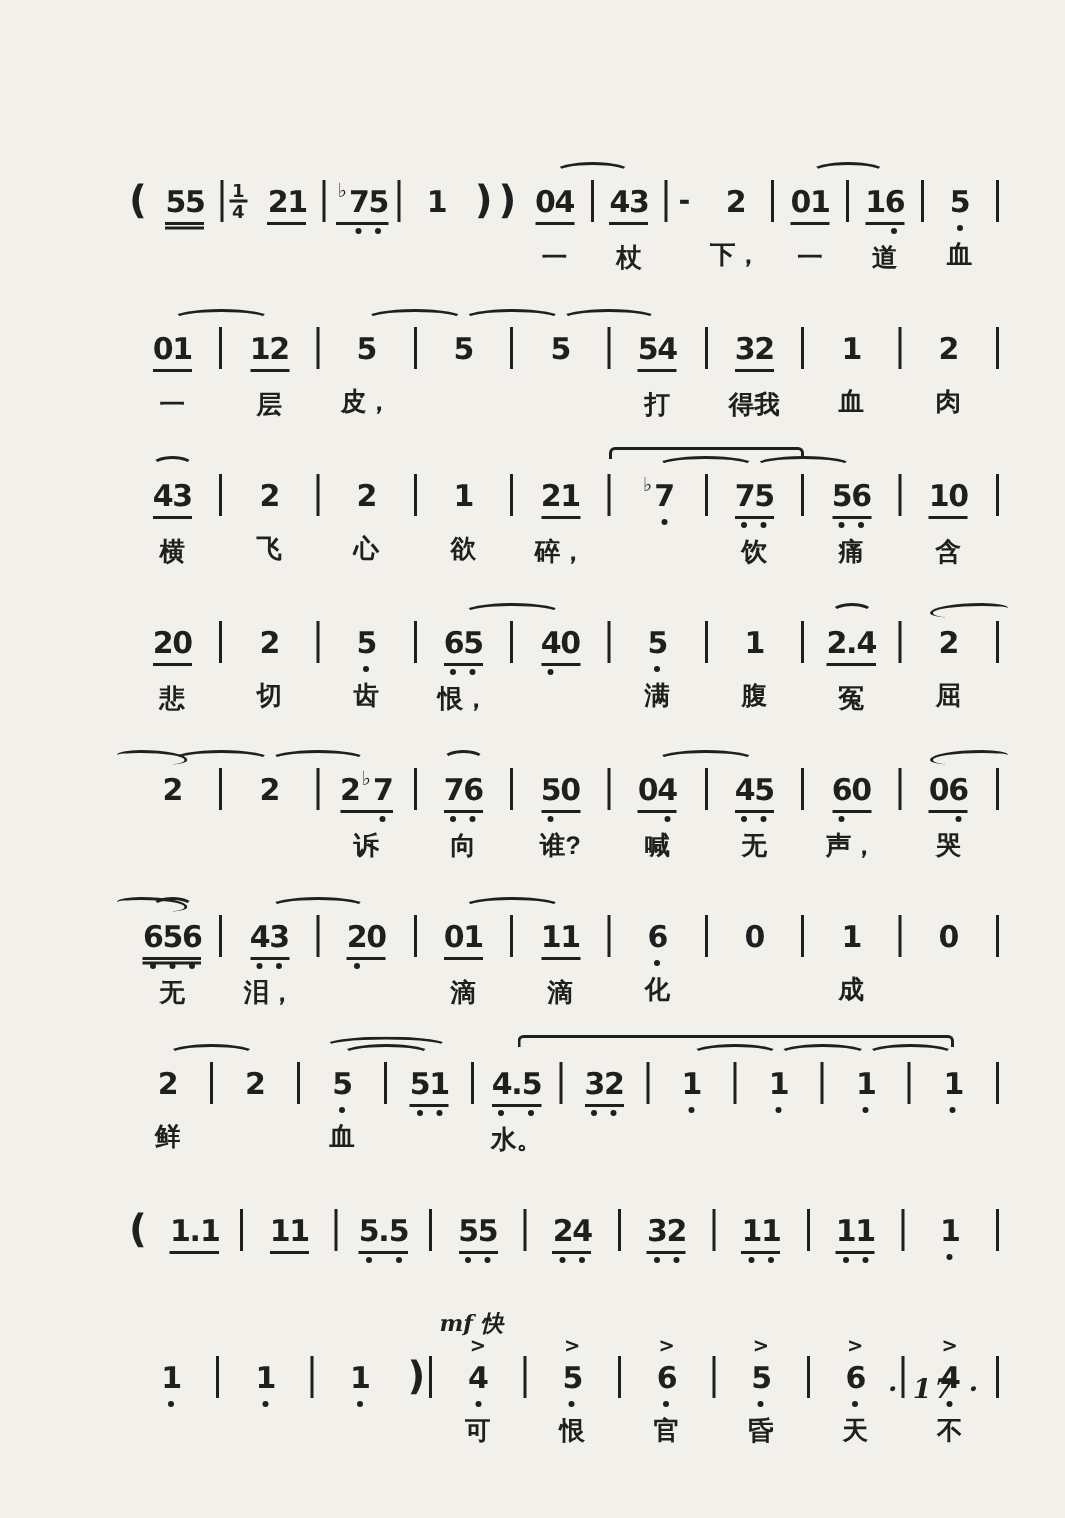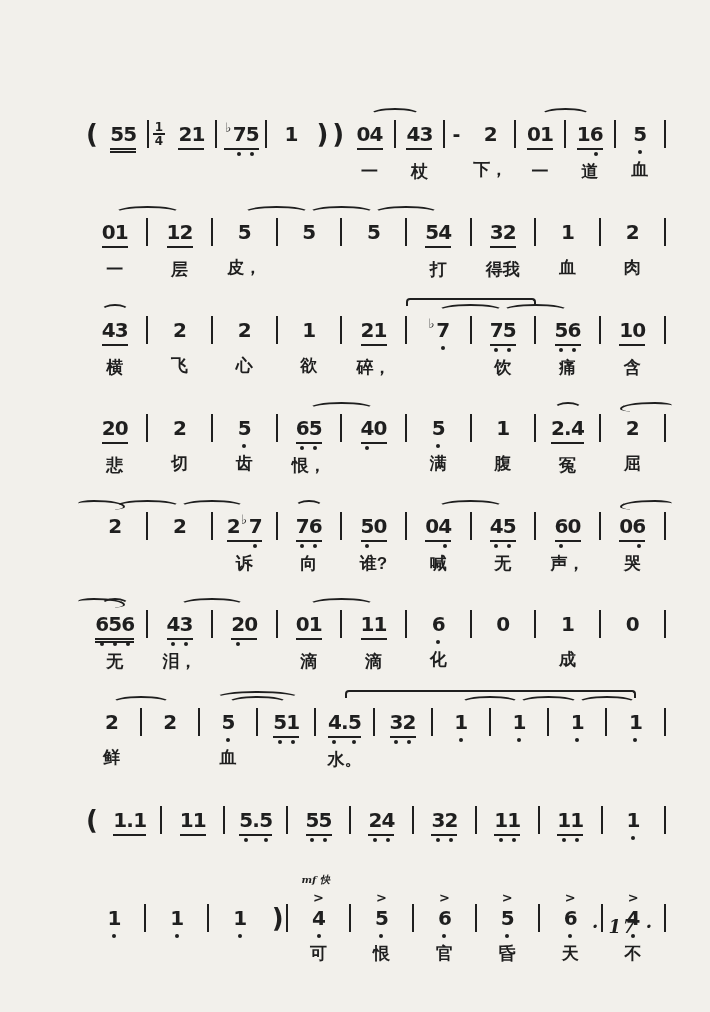--- a/index.html
+++ b/index.html
@@ -14,21 +14,21 @@
   .tok{position:relative;display:flex;flex-direction:column;align-items:center;}
   .note-tok{flex:1 1 0;min-width:14px;}
   .bar-tok{flex:0 0 auto;width:3px;}
   .paren-tok{flex:0 0 auto;padding:0 2px;}
   .ts-tok{flex:0 0 auto;padding:0 3px;}
   .dash-tok{flex:0.45 1 0;}
   .ann{height:16px;display:flex;align-items:flex-end;justify-content:center;}
   .acc{font-weight:bold;font-size:13px;line-height:13px;}
   .dyn{position:absolute;top:-15px;left:50%;transform:translateX(-60%);
        font-family:"DejaVu Serif", serif;font-style:italic;font-weight:bold;
-       font-size:10px;white-space:nowrap;}
+       font-size:15px;white-space:nowrap;}
   .grp{display:flex;align-items:center;height:28px;}
   .grp.u1{border-bottom:2px solid #1f1f1f;}
   .grp.u2{border-bottom:2px solid #1f1f1f;position:relative;}
   .grp.u2::after{content:"";position:absolute;left:0;right:0;bottom:-5px;height:2px;background:#1f1f1f;}
   .dc{width:13px;text-align:center;font-size:20px;font-weight:bold;line-height:26px;}
   .dc.flat{width:9px;font-size:13px;transform:translateY(-6px);}
   .dc.ddot{width:7px;}
   .bl{width:2px;height:28px;background:#1f1f1f;}
   .paren{font-size:26px;font-weight:bold;line-height:26px;}
   .dashc{font-size:19px;font-weight:bold;line-height:26px;}

